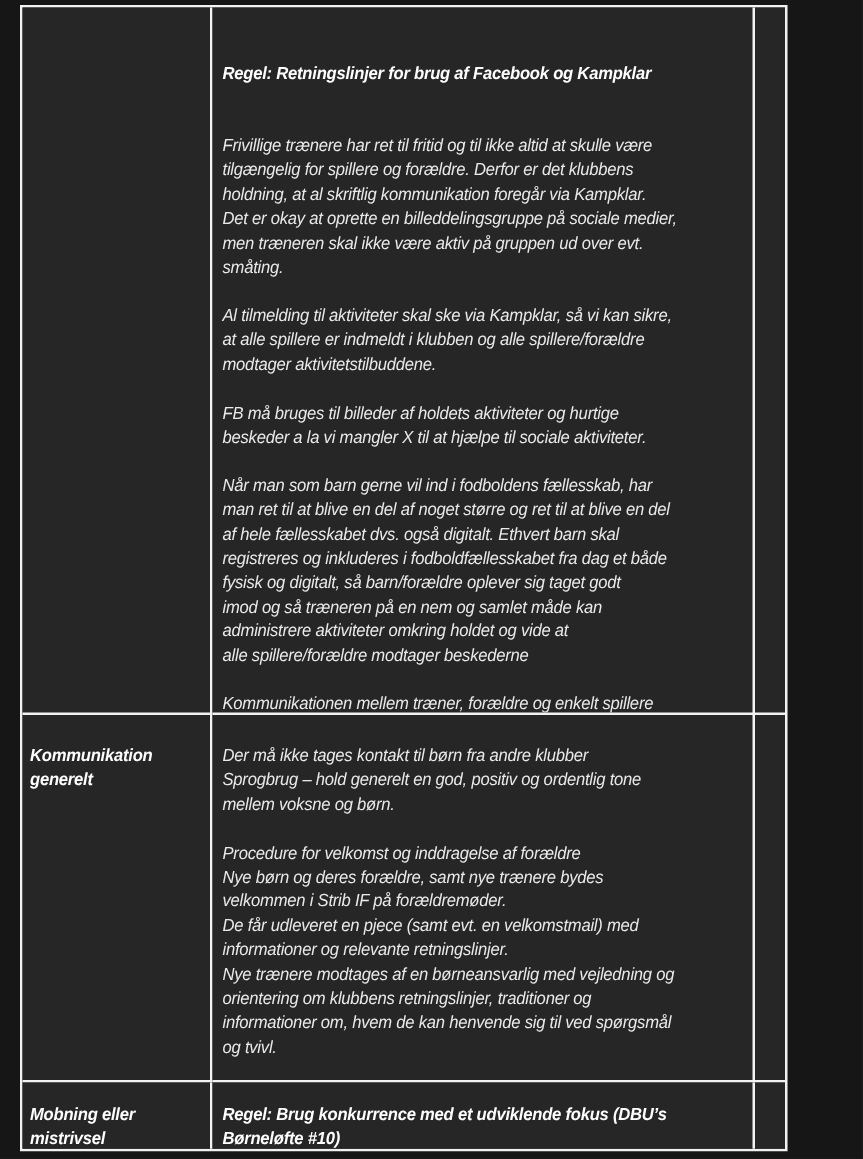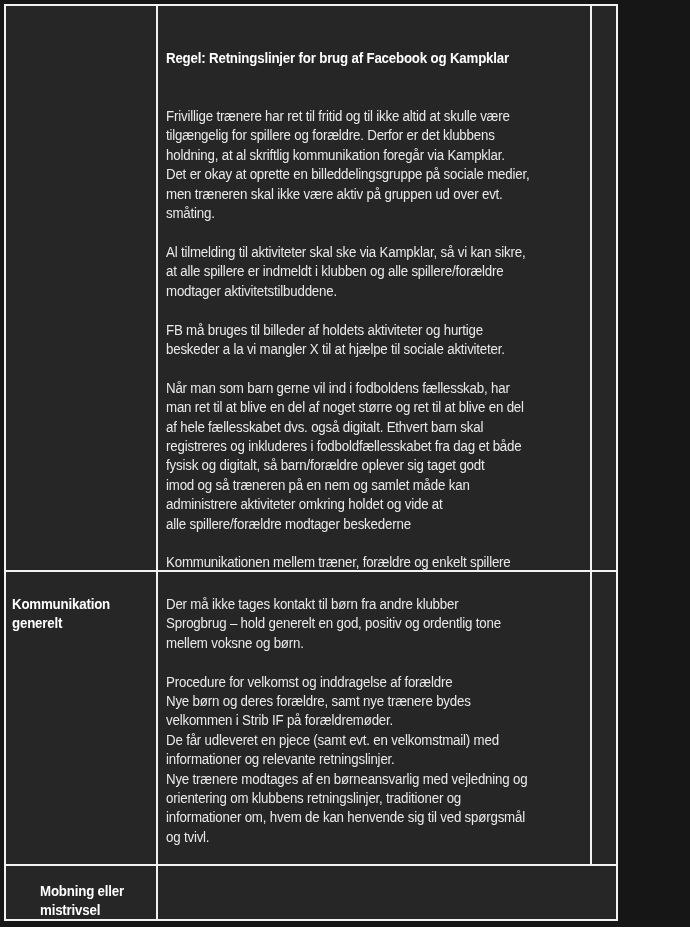--- a/index.html
+++ b/index.html
@@ -12,28 +12,29 @@
   html, body { margin: 0; padding: 0; }
   body {
     width: 690px; height: 927px;
     background: var(--page-bg);
     position: relative;
     overflow: hidden;
     font-family: "Liberation Sans", sans-serif;
   }
   .rules-table {
     position: absolute;
-    left: 4px; top: 4px;
+    left: 16px; top: 4px;
     width: 614px; height: 917px;
     box-sizing: border-box;
     display: grid;
     grid-template-columns: 152px 434px 1fr;
     grid-template-rows: 566px 294px 1fr;
     border: 2px solid var(--border-color);
     background: var(--cell-bg);
+    font-style: italic;
   }
   .cell {
     box-sizing: border-box;
     background: var(--cell-bg);
     border-right: 2px solid var(--border-color);
     border-bottom: 2px solid var(--border-color);
     overflow: hidden;
   }
   .cell.last-col { border-right: none; }
   .cell.last-row { border-bottom: none; }
@@ -48,21 +49,21 @@
     width: 105.3%;
   }
   .bold {
     font-weight: 700;
     color: var(--bold-text-color);
   }
   .cell-label   { padding: 0 16px 0 6px; }
   .cell-content { padding: 0 6px 0 8px; }
   .pt1 { padding-top: 4px; }
   .pt2 { padding-top: 23px; }
-  .pt3 { padding-top: 16px; margin-left: 28px; }
+  .pt3 { padding-top: 16px; }
 </style>
 </head>
 <body>
 
 <div class="rules-table">
 
   <div class="cell cell-label pt1"></div>
 
   <div class="cell cell-content pt1">
     <div class="txt">
@@ -121,16 +122,20 @@
 og tvivl.</div>
   </div>
 
   <div class="cell last-col"></div>
 
   <div class="cell cell-label pt3 last-row">
     <div class="txt bold">Mobning eller
 mistrivsel</div>
   </div>
 
+  <div class="cell cell-content pt3 last-row">
+    <div class="txt bold">Regel: Brug konkurrence med et udviklende fokus (DBU’s
+Børneløfte #10)</div>
+  </div>
 
   <div class="cell last-col last-row"></div>
 
 </div>
 
 </body></html>

